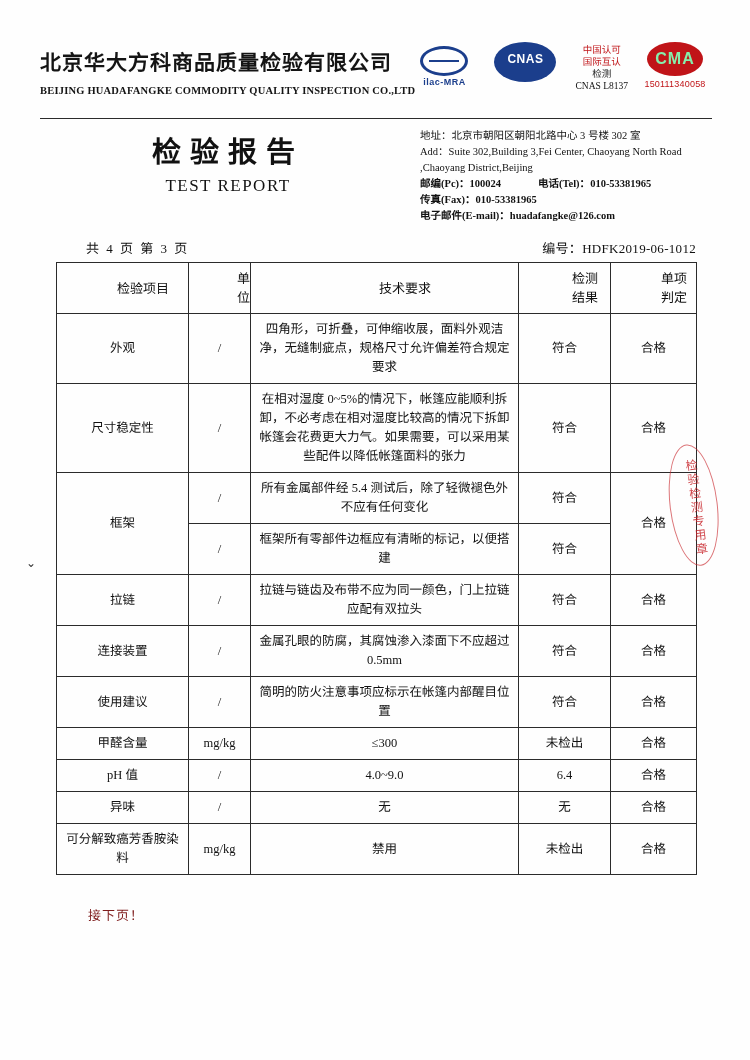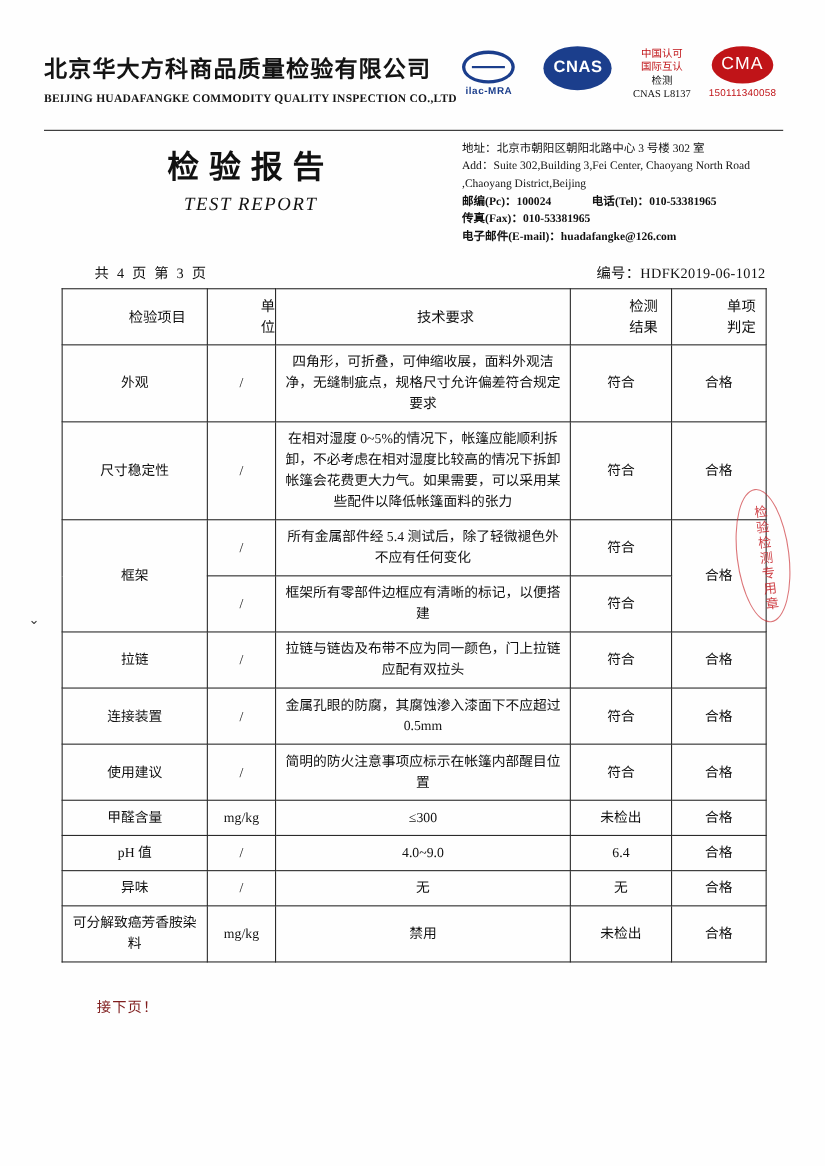--- a/index.html
+++ b/index.html
@@ -91,21 +91,21 @@
     width: 62px; height: 40px;
     margin: 0 auto;
     border-radius: 50%;
     background: #1b3e8c;
     position: relative;
   }
   .cnas-circle span {
     position: absolute;
     left: 0; right: 0; top: 10px;
     color: #fff;
-    font-size: 15px;
+    font-size: 12px;
     font-weight: bold;
     font-family: "Liberation Sans", sans-serif;
     letter-spacing: 0.5px;
   }
   .logo-cn-text {
     font-size: 9.5px;
     line-height: 12px;
     color: #111;
     text-align: center;
     padding-top: 2px;
@@ -114,24 +114,24 @@
   .logo-cn-text .red { color: #c01418; }
   .logo-cma {
     width: 70px;
     text-align: center;
   }
   .cma-badge {
     width: 56px; height: 34px;
     margin: 0 auto;
     border-radius: 50%;
     background: #c01418;
-    color: #ffffff;
+    color: #86efac;
     font-family: "Liberation Sans", sans-serif;
     font-size: 16px;
-    font-weight: normal;
+    font-weight: bold;
     line-height: 34px;
     letter-spacing: 1px;
   }
   .cma-code {
     margin-top: 3px;
     font-size: 9px;
     color: #c01418;
     font-family: "Liberation Sans", sans-serif;
     letter-spacing: 0.2px;
   }
@@ -157,21 +157,20 @@
     font-weight: bold;
     letter-spacing: 9px;
     color: #111;
     font-family: "Liberation Serif", "DejaVu Serif", serif;
   }
   .title-en {
     margin-top: 6px;
     font-size: 17px;
     letter-spacing: 1.5px;
     color: #111;
-    font-style: italic;
   }
 
   .addr-block {
     position: absolute;
     left: 420px;
     top: 128px;
     width: 300px;
     font-size: 10.5px;
     line-height: 16px;
     color: #111;

